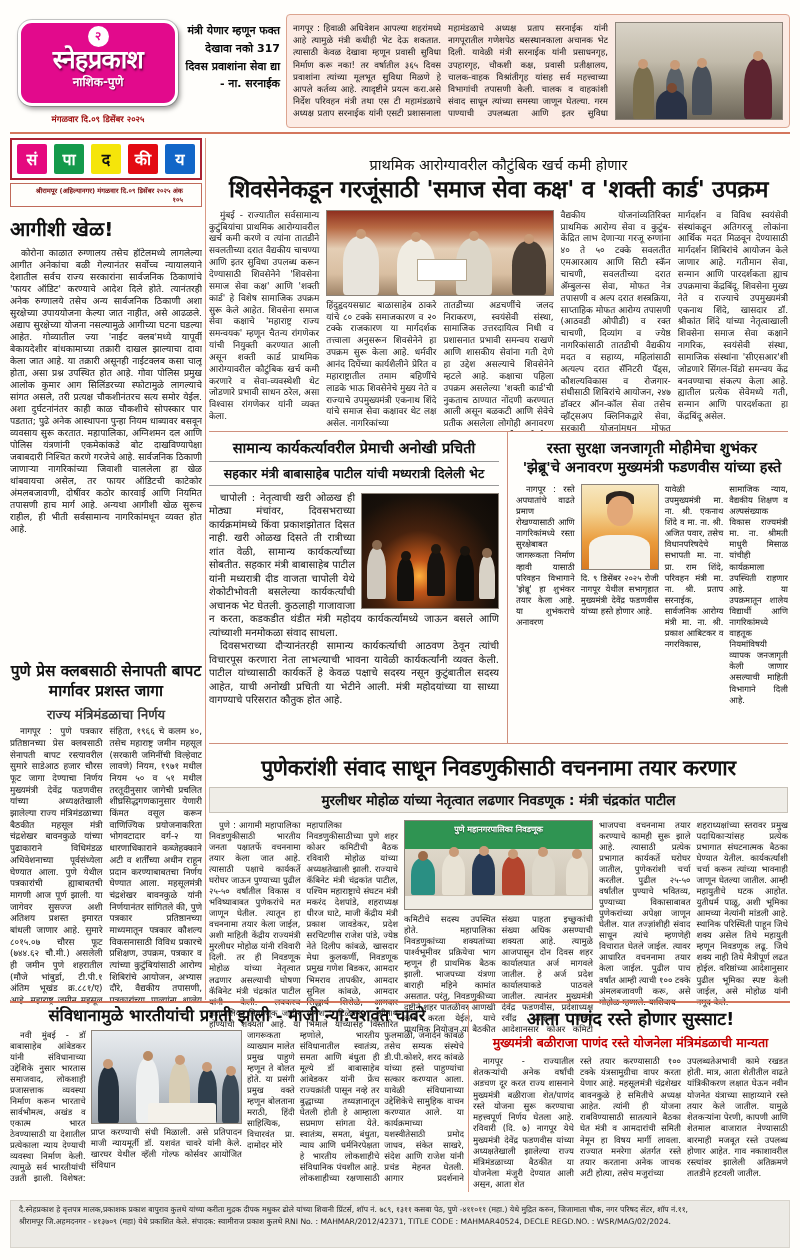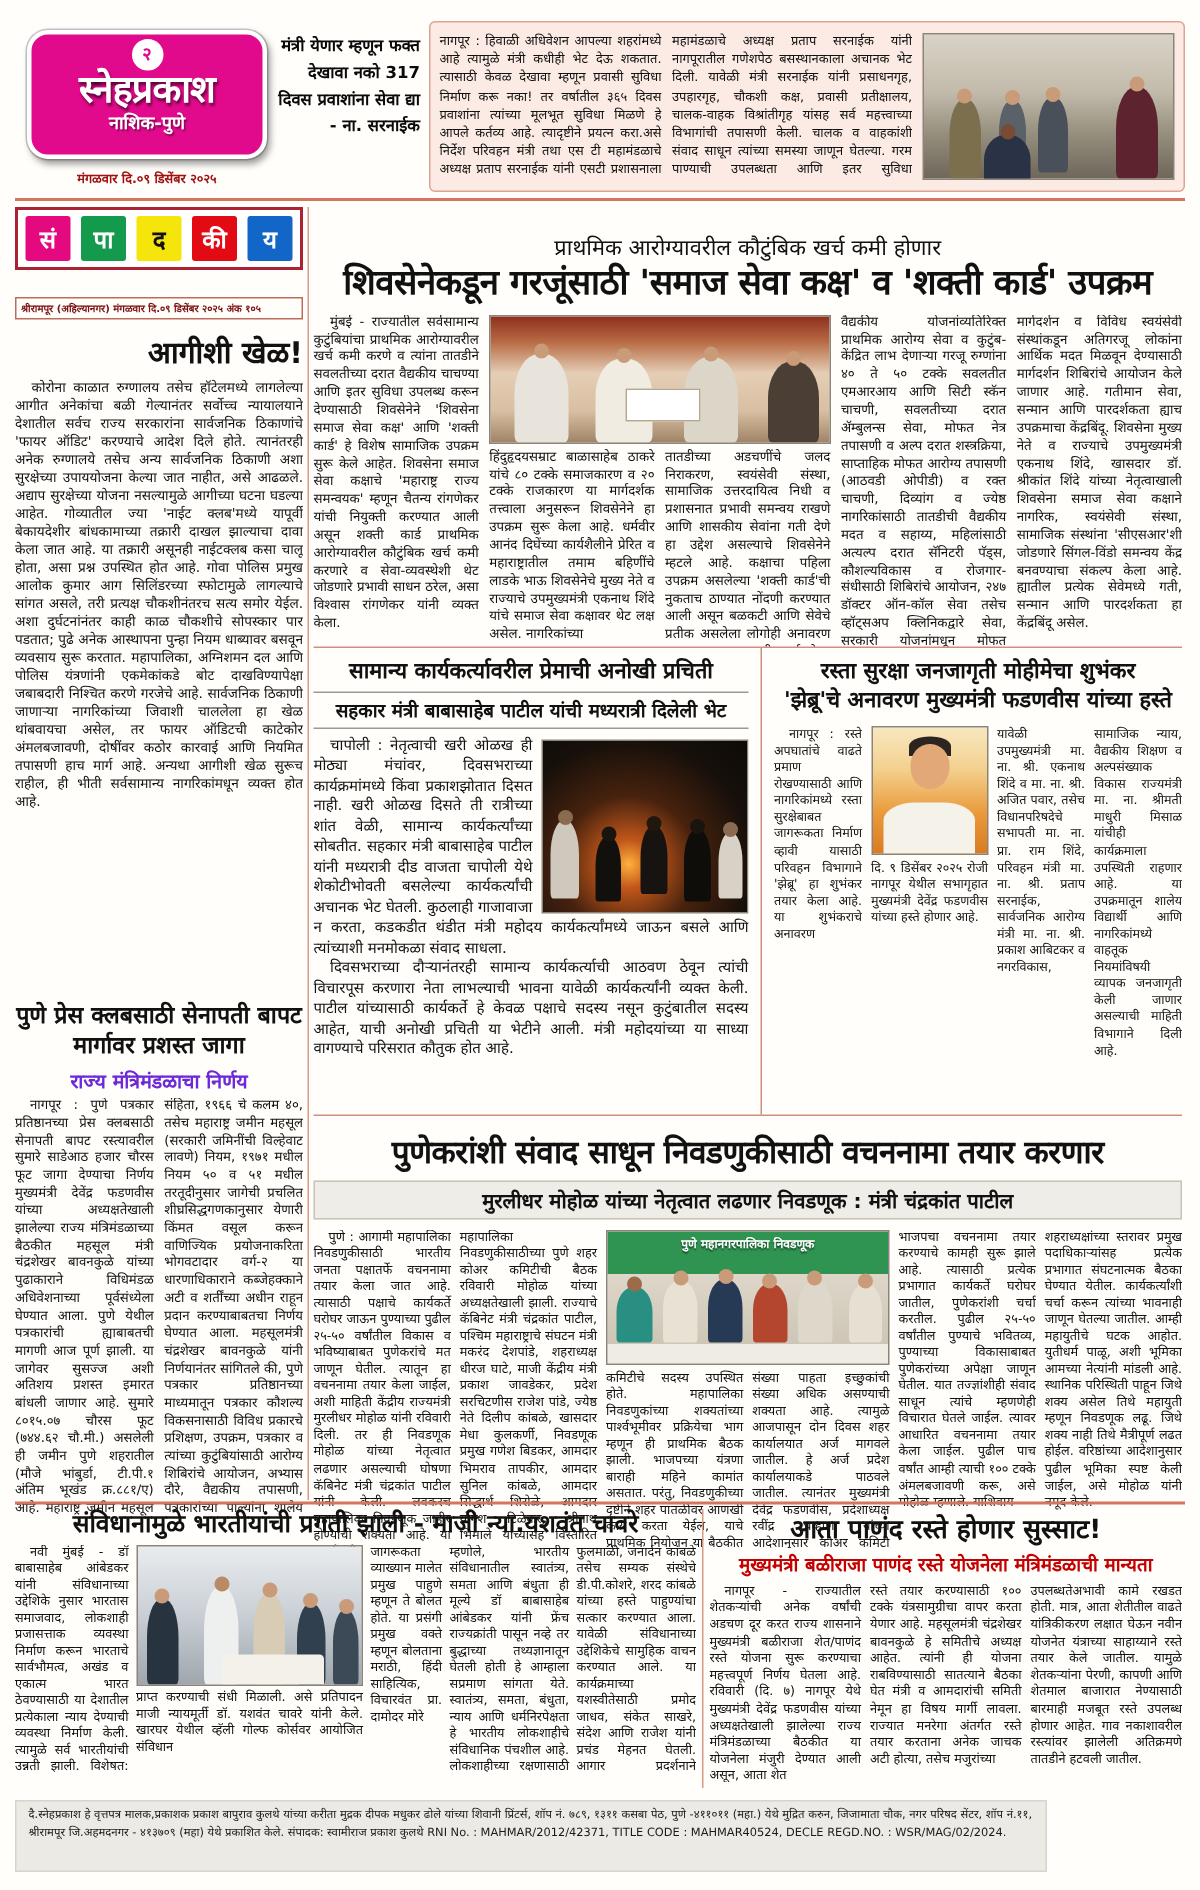--- a/index.html
+++ b/index.html
@@ -49,27 +49,27 @@
   .card { position:absolute; background:#fff; border:1px solid #b5a78f; display:block; }
 
   
   .ed-col { position:absolute; left:10px; top:138px; width:192px; height:864px; }
   .ed-head { border:2px solid #a23; padding:4px 5px; display:flex; gap:5px;
              justify-content:space-between; background:#fff; }
   .tile { width:30px; height:30px; color:#fff; font-weight:bold; font-size:16px;
           display:flex; align-items:center; justify-content:center; border-radius:2px; }
   .t0{background:#e5097f;} .t1{background:#149a4c;} .t2{background:#f5e50a;color:#111;}
   .t3{background:#e30b13;} .t4{background:#1266c8;}
-  .issue-line { border:1px solid #c06a5a; margin-top:18px; padding:2px 3px; font-size:6.7px;
-                color:#7a1010; font-weight:bold; text-align:left; }
-  .ed-title { font-size:20px; font-weight:bold; text-align:right; margin:8px 0 5px; }
+  .issue-line { border:1px solid #c06a5a; margin-top:3px; padding:2px 18px; font-size:6.7px;
+                color:#7a1010; font-weight:bold; text-align:right; }
+  .ed-title { font-size:20px; font-weight:bold; text-align:left; margin:8px 0 5px; }
   .ed-body { font-size:9.1px; line-height:1.32; text-align:justify; height:404px;
              overflow:hidden; text-indent:11px; }
   .pc-head { font-size:15.5px; font-weight:bold; text-align:center; line-height:1.3; margin-top:10px; }
-  .pc-sub { font-size:13px; font-weight:bold; color:#6d28d9; text-align:center; margin:4px 0 3px; }
+  .pc-sub { font-size:13px; font-weight:bold; color:#404040; text-align:center; margin:4px 0 3px; }
   .pc-body { font-size:8.8px; line-height:1.33; text-align:justify; column-count:2;
              column-gap:7px; height:286px; overflow:hidden; text-indent:10px; }
 
   
   .main { position:absolute; left:209px; top:138px; width:579px;margin-top:16px; }
   .kicker { font-size:14.5px; text-align:center; }
   .h1 { font-size:23px; font-weight:bold; text-align:center; line-height:1.12; margin:3px 0 7px;
         letter-spacing:-.3px; }
   .art1 { display:grid; grid-template-columns:repeat(5,1fr); grid-template-rows:86px auto;
           gap:4px 7px; height:222px; overflow:hidden; font-size:8.9px; line-height:1.33;
@@ -118,21 +118,21 @@
 
   .br { position:absolute; left:473px; top:1006px; width:315px; height:186px; }
   .br-head { font-size:17.5px; font-weight:bold; text-align:center; }
   .br-sub { font-size:12.5px; font-weight:bold; color:#c40000; text-align:center; margin:4px 0 5px; }
   .br-cols { display:flex; gap:6px; font-size:8.5px; line-height:1.32; text-align:justify;
              height:132px; overflow:hidden; }
   .br-cols > p { flex:1; }
   .br-cols > p:first-child { text-indent:10px; }
 
   
-  .footer { position:absolute; left:10px; top:1200px; width:688px; height:48px;
+  .footer { position:absolute; left:10px; top:1200px; width:780px; height:48px;
             background:#eceae5; border:1px solid #d8d4cc; padding:3px 8px;
             font-size:7.6px; line-height:1.6; color:#1a1a1a; }
 </style>
 </head>
 <body>
 
 <div class="page">
 
   <header class="top-band">
     <div class="logo-box">

